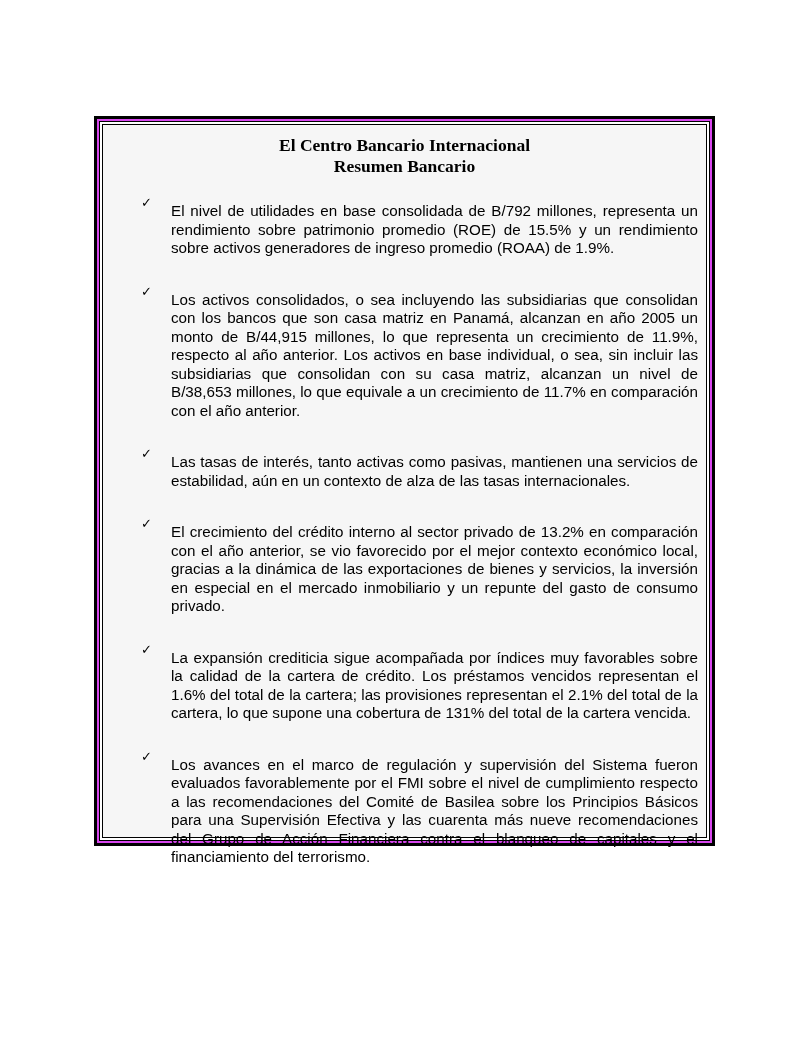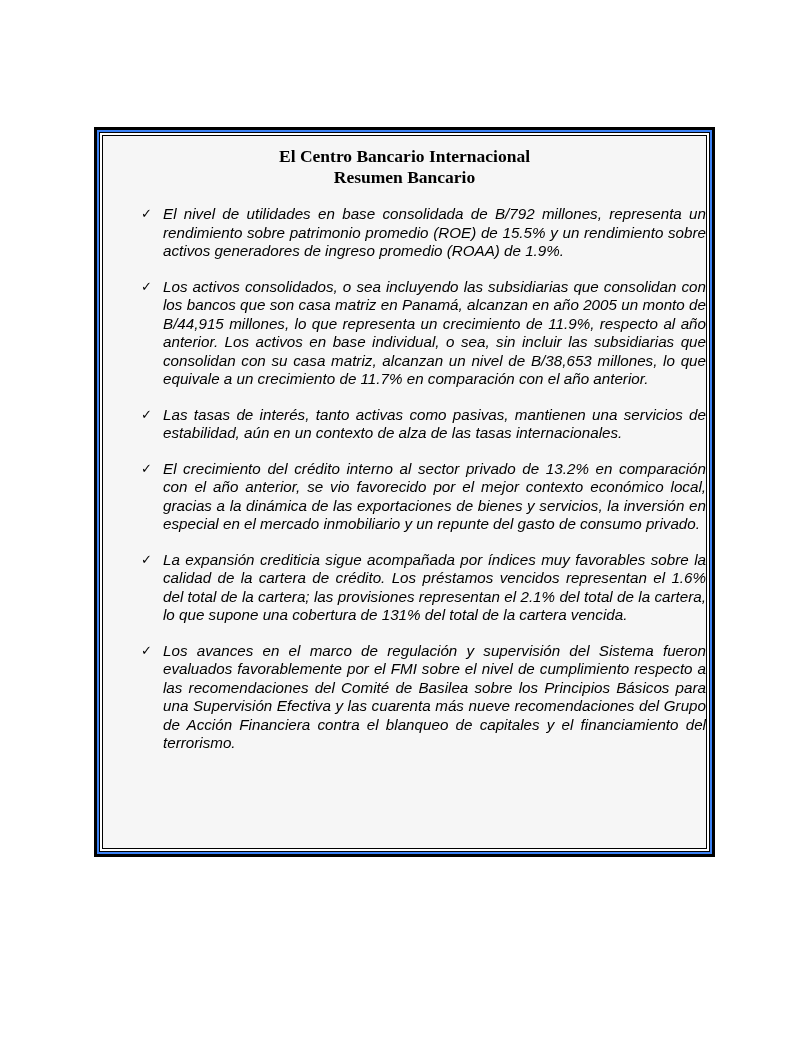--- a/index.html
+++ b/index.html
@@ -9,27 +9,27 @@
     }
     body {
       width: 812px;
       height: 1056px;
       position: relative;
       overflow: hidden;
     }
     .frame-outer {
       position: absolute;
       left: 94px;
-      top: 127px;
+      top: 116px;
       width: 621px;
       height: 730px;
       box-sizing: border-box;
       border: 3px solid #000;
       padding: 2px;
-      background: #3b82f6;
+      background: #d946ef;
     }
     .frame-mid {
       width: 100%;
       height: 100%;
       box-sizing: border-box;
       border: 1px solid #000;
       padding: 2px;
       background: #fff;
     }
     .frame-inner {
@@ -72,22 +72,21 @@
       line-height: 18.5px;
       color: #000;
     }
     .bullet-text {
       flex: 1 1 auto;
       font-family: "Liberation Sans", sans-serif;
       font-size: 15.2px;
       line-height: 18.5px;
       color: #000;
       text-align: justify;
-      margin: 0;
-      font-style: italic;
+      margin: 8px;
     }
   </style>
 </head>
 <body>
 
 <div class="frame-outer">
   <div class="frame-mid">
     <div class="frame-inner">
       <h1 class="title">
         <span>El Centro Bancario Internacional</span><br>

